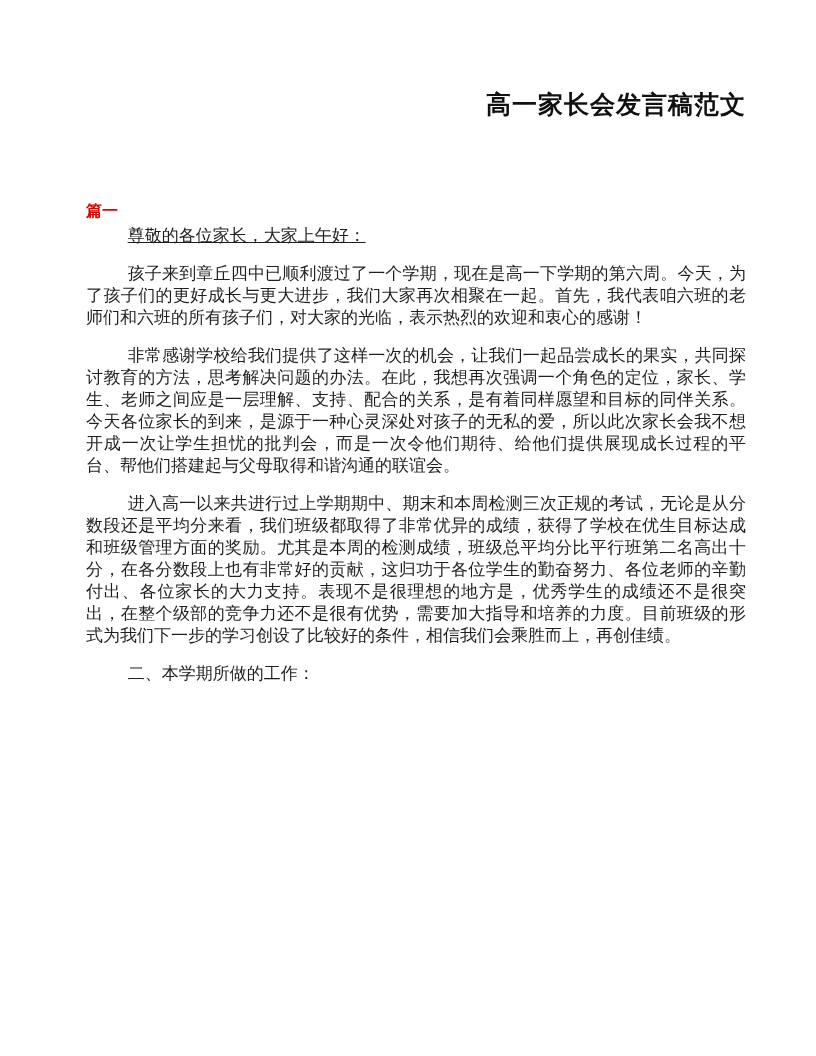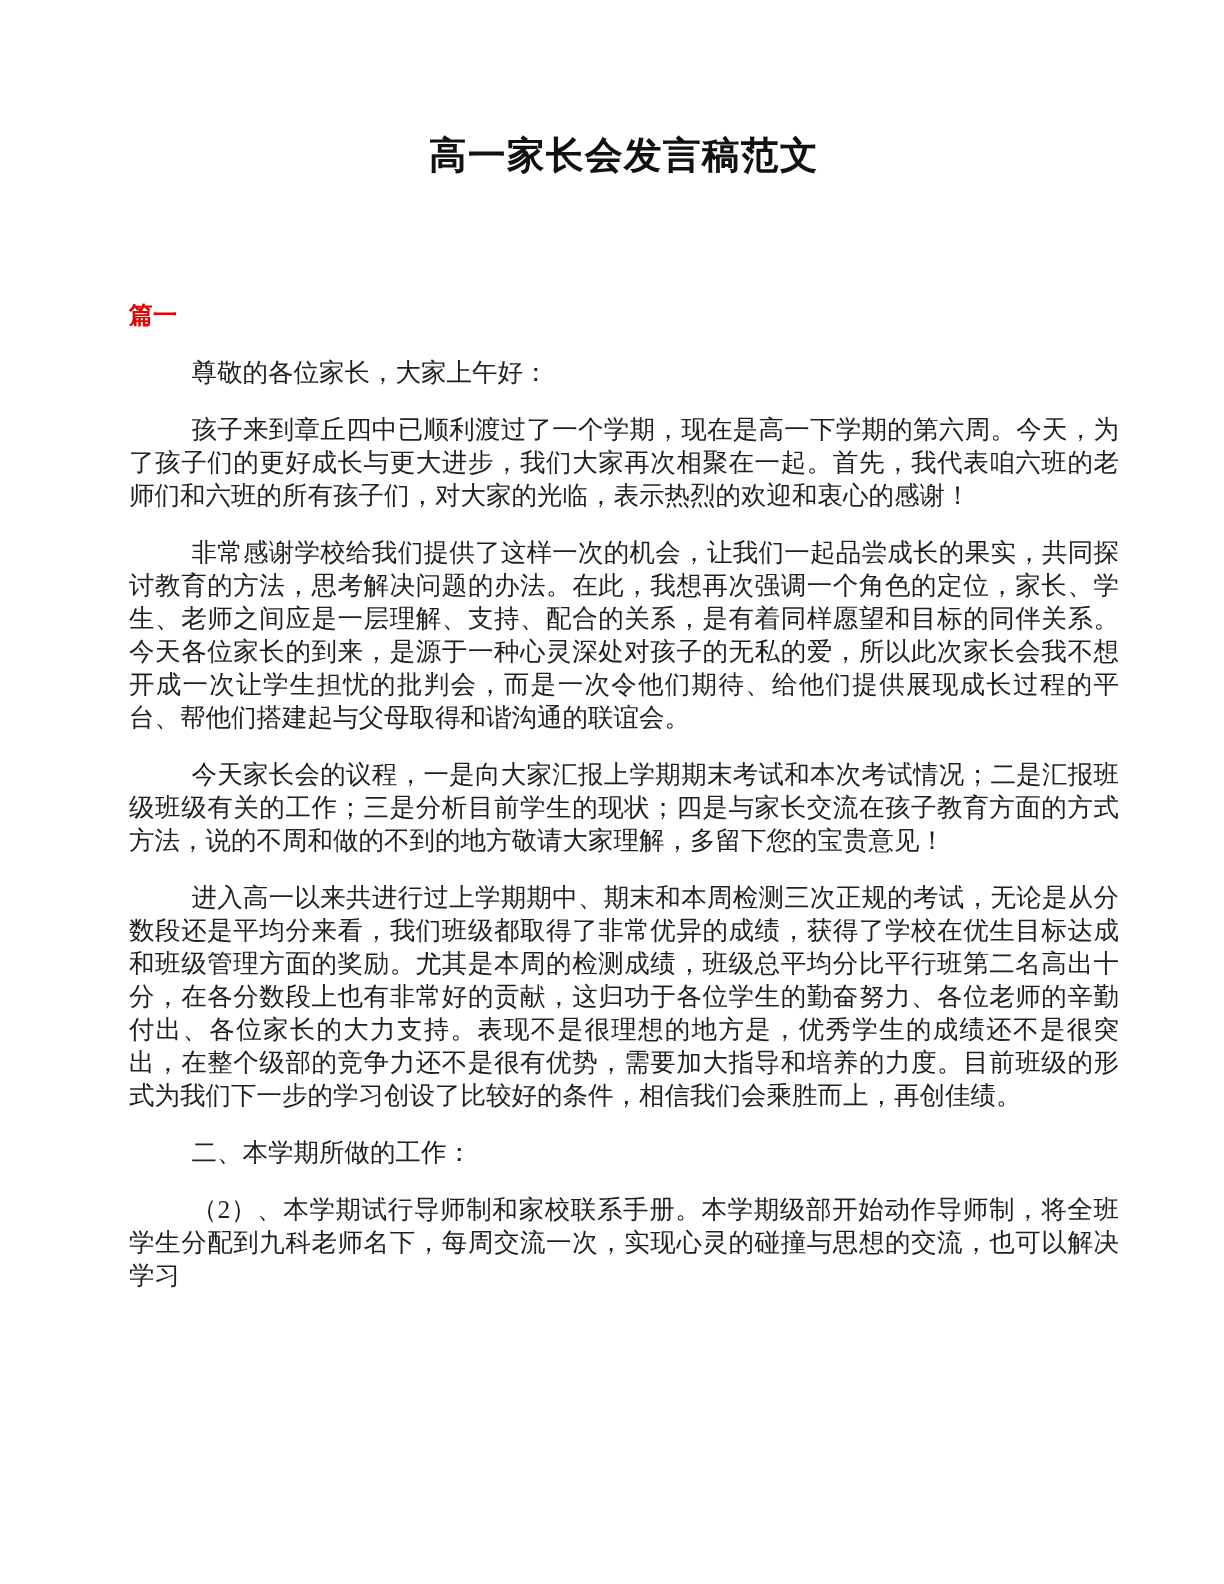--- a/index.html
+++ b/index.html
@@ -16,58 +16,57 @@
       padding: 90px 70px 0 86px;
       font-family: "Liberation Serif", "DejaVu Serif", serif;
       color: #1f1f1f;
       overflow: hidden;
     }
     .doc-title {
       margin: 0 0 80px 0;
       font-size: 25px;
       line-height: 30px;
       font-weight: bold;
-      text-align: center;
+      text-align: right;
       letter-spacing: 1px;
       color: #111111;
     }
     .section-label {
       font-size: 16px;
       line-height: 22px;
       font-weight: bold;
       color: #e60000;
     }
     .para {
       margin: 16px 0 0 0;
       font-size: 17px;
       line-height: 22px;
       text-indent: 2.45em;
       text-align: justify;
       color: #1f1f1f;
     }
     .para.first {
-      margin-top: 16px;
+      margin-top: 3px;
+      text-decoration: underline;
     }
   </style>
 </head>
 <body>
 
 <div class="page">
   <h1 class="doc-title">高一家长会发言稿范文</h1>
 
   <div class="section-label">篇一</div>
 
   <p class="para first">尊敬的各位家长，大家上午好：</p>
 
   <p class="para">孩子来到章丘四中已顺利渡过了一个学期，现在是高一下学期的第六周。今天，为了孩子们的更好成长与更大进步，我们大家再次相聚在一起。首先，我代表咱六班的老师们和六班的所有孩子们，对大家的光临，表示热烈的欢迎和衷心的感谢！</p>
 
   <p class="para">非常感谢学校给我们提供了这样一次的机会，让我们一起品尝成长的果实，共同探讨教育的方法，思考解决问题的办法。在此，我想再次强调一个角色的定位，家长、学生、老师之间应是一层理解、支持、配合的关系，是有着同样愿望和目标的同伴关系。今天各位家长的到来，是源于一种心灵深处对孩子的无私的爱，所以此次家长会我不想开成一次让学生担忧的批判会，而是一次令他们期待、给他们提供展现成长过程的平台、帮他们搭建起与父母取得和谐沟通的联谊会。</p>
 
-  <p class="para">今天家长会的议程，一是向大家汇报上学期期末考试和本次考试情况；二是汇报班级班级有关的工作；三是分析目前学生的现状；四是与家长交流在孩子教育方面的方式方法，说的不周和做的不到的地方敬请大家理解，多留下您的宝贵意见！</p>
 
 
   <p class="para">进入高一以来共进行过上学期期中、期末和本周检测三次正规的考试，无论是从分数段还是平均分来看，我们班级都取得了非常优异的成绩，获得了学校在优生目标达成和班级管理方面的奖励。尤其是本周的检测成绩，班级总平均分比平行班第二名高出十分，在各分数段上也有非常好的贡献，这归功于各位学生的勤奋努力、各位老师的辛勤付出、各位家长的大力支持。表现不是很理想的地方是，优秀学生的成绩还不是很突出，在整个级部的竞争力还不是很有优势，需要加大指导和培养的力度。目前班级的形式为我们下一步的学习创设了比较好的条件，相信我们会乘胜而上，再创佳绩。</p>
 
   <p class="para">二、本学期所做的工作：</p>
 
 
-  <p class="para">（2）、本学期试行导师制和家校联系手册。本学期级部开始动作导师制，将全班学生分配到九科老师名下，每周交流一次，实现心灵的碰撞与思想的交流，也可以解决学习</p>
 </div>
 
 </body></html>

